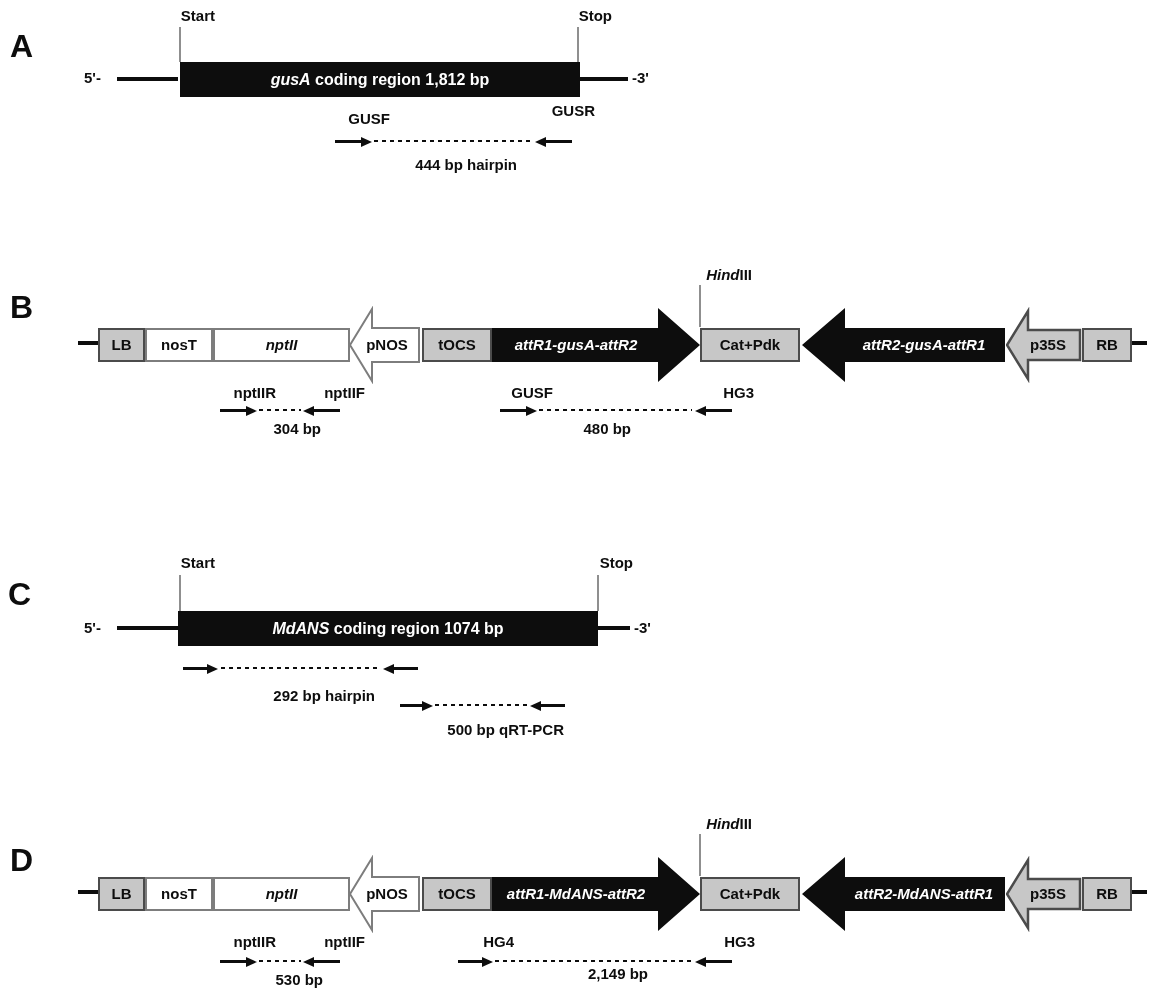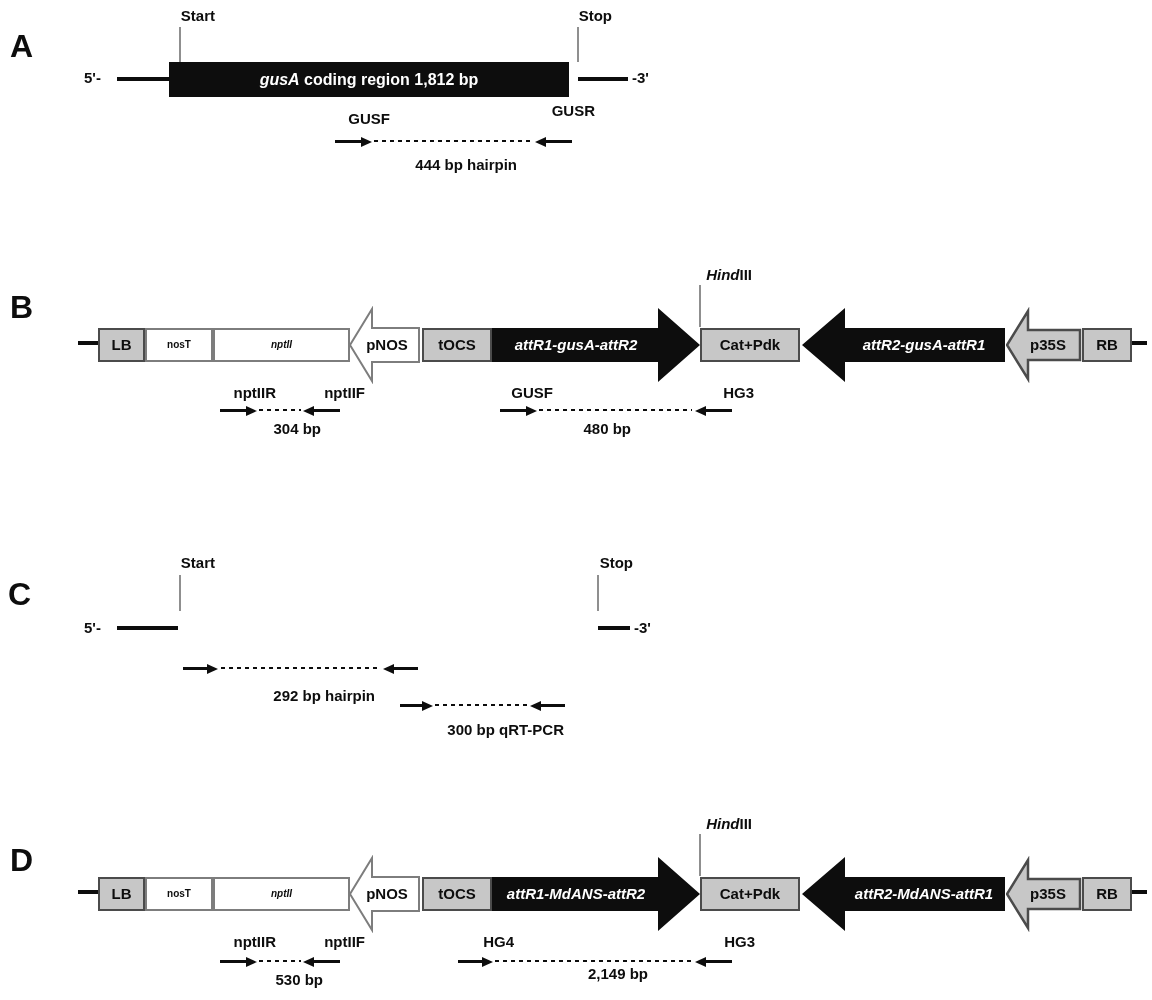--- a/index.html
+++ b/index.html
@@ -20,21 +20,21 @@
   .ctr{text-align:right;}
   .it{font-style:italic;}
   .tick{position:absolute;width:2px;background:var(--tick-gray);}
   .hline{position:absolute;height:4px;background:var(--ink);}
   .bar{position:absolute;height:35px;background:var(--ink);color:#ffffff;font-weight:bold;
        font-size:16px;line-height:35px;text-align:center;white-space:nowrap;}
   .gbox{position:absolute;height:34px;box-sizing:border-box;background:var(--box-gray);
         border:2px solid var(--box-border);font-weight:bold;font-size:15px;line-height:29px;
         text-align:center;color:var(--ink);white-space:nowrap;}
   .wbox{position:absolute;height:34px;box-sizing:border-box;background:#ffffff;
-        border:2px solid var(--white-border);font-weight:bold;font-size:10px;line-height:29px;
+        border:2px solid var(--white-border);font-weight:bold;font-size:15px;line-height:29px;
         text-align:center;color:var(--ink);white-space:nowrap;}
   .fwd{position:absolute;height:3px;background:var(--ink);}
   .fwd::after{content:"";position:absolute;right:-10px;top:-3.5px;width:0;height:0;
         border-top:5px solid transparent;border-bottom:5px solid transparent;border-left:11px solid var(--ink);}
   .rev{position:absolute;height:3px;background:var(--ink);}
   .rev::before{content:"";position:absolute;left:-10px;top:-3.5px;width:0;height:0;
         border-top:5px solid transparent;border-bottom:5px solid transparent;border-right:11px solid var(--ink);}
   .dash{position:absolute;height:2px;
         background:repeating-linear-gradient(90deg,var(--ink) 0 4px,transparent 4px 8px);}
   .cassette-lbl{position:absolute;color:#ffffff;font-weight:bold;font-style:italic;font-size:15px;
@@ -50,21 +50,21 @@
 
 <div id="canvas">
 
   <div class="panel-letter" style="left:10px;top:29px">A</div>
   <div class="lbl ctr" style="left:145px;top:7px;width:70px">Start</div>
   <div class="lbl ctr" style="left:542px;top:7px;width:70px">Stop</div>
   <div class="tick" style="left:179px;top:27px;height:35px"></div>
   <div class="tick" style="left:577px;top:27px;height:35px"></div>
   <div class="lbl" style="left:84px;top:69px">5'-</div>
   <div class="hline" style="left:117px;top:77px;width:61px"></div>
-  <div class="bar" style="left:169px;top:62px;width:400px"><span class="it">gusA</span><span> coding region 1,812 bp</span></div>
+  <div class="bar" style="left:180px;top:62px;width:400px"><span class="it">gusA</span><span> coding region 1,812 bp</span></div>
   <div class="hline" style="left:578px;top:77px;width:50px"></div>
   <div class="lbl" style="left:632px;top:69px">-3'</div>
   <div class="lbl ctr" style="left:310px;top:110px;width:80px">GUSF</div>
   <div class="lbl ctr" style="left:515px;top:102px;width:80px">GUSR</div>
   <div class="fwd" style="left:335px;top:140px;width:27px"></div>
   <div class="dash" style="left:374px;top:140px;width:159px"></div>
   <div class="rev" style="left:545px;top:140px;width:27px"></div>
   <div class="lbl ctr" style="left:357px;top:156px;width:160px">444 bp hairpin</div>
 
   <div class="panel-letter" style="left:10px;top:290px">B</div>
@@ -109,30 +109,31 @@
   <div class="lbl ctr" style="left:241px;top:420px;width:80px">304 bp</div>
   <div class="lbl ctr" style="left:551px;top:420px;width:80px">480 bp</div>
 
   <div class="panel-letter" style="left:8px;top:577px">C</div>
   <div class="lbl ctr" style="left:145px;top:554px;width:70px">Start</div>
   <div class="lbl ctr" style="left:563px;top:554px;width:70px">Stop</div>
   <div class="tick" style="left:179px;top:575px;height:36px"></div>
   <div class="tick" style="left:597px;top:575px;height:36px"></div>
   <div class="lbl" style="left:84px;top:619px">5'-</div>
   <div class="hline" style="left:117px;top:626px;width:61px"></div>
+  <div class="bar" style="left:178px;top:611px;width:420px"><span class="it">MdANS</span><span> coding region 1074 bp</span></div>
   <div class="hline" style="left:598px;top:626px;width:32px"></div>
   <div class="lbl" style="left:634px;top:619px">-3'</div>
   <div class="fwd" style="left:183px;top:667px;width:25px"></div>
   <div class="dash" style="left:221px;top:667px;width:160px"></div>
   <div class="rev" style="left:393px;top:667px;width:25px"></div>
   <div class="lbl ctr" style="left:215px;top:687px;width:160px">292 bp hairpin</div>
   <div class="fwd" style="left:400px;top:704px;width:23px"></div>
   <div class="dash" style="left:435px;top:704px;width:93px"></div>
   <div class="rev" style="left:540px;top:704px;width:25px"></div>
-  <div class="lbl ctr" style="left:404px;top:721px;width:160px">300 bp qRT-PCR</div>
+  <div class="lbl ctr" style="left:404px;top:721px;width:160px">500 bp qRT-PCR</div>
 
   <div class="panel-letter" style="left:10px;top:843px">D</div>
   <div class="lbl ctr" style="left:646px;top:815px;width:106px"><span class="it">Hind</span><span>III</span></div>
   <div class="tick" style="left:699px;top:834px;height:42px"></div>
 
   <div class="hline" style="left:78px;top:890px;width:20px"></div>
   <div class="gbox" style="left:98px;top:877px;width:47px">LB</div>
   <div class="wbox" style="left:145px;top:877px;width:68px">nosT</div>
   <div class="wbox it" style="left:213px;top:877px;width:137px">nptII</div>
   <svg class="abs" style="left:349px;top:855px" width="72" height="78">

